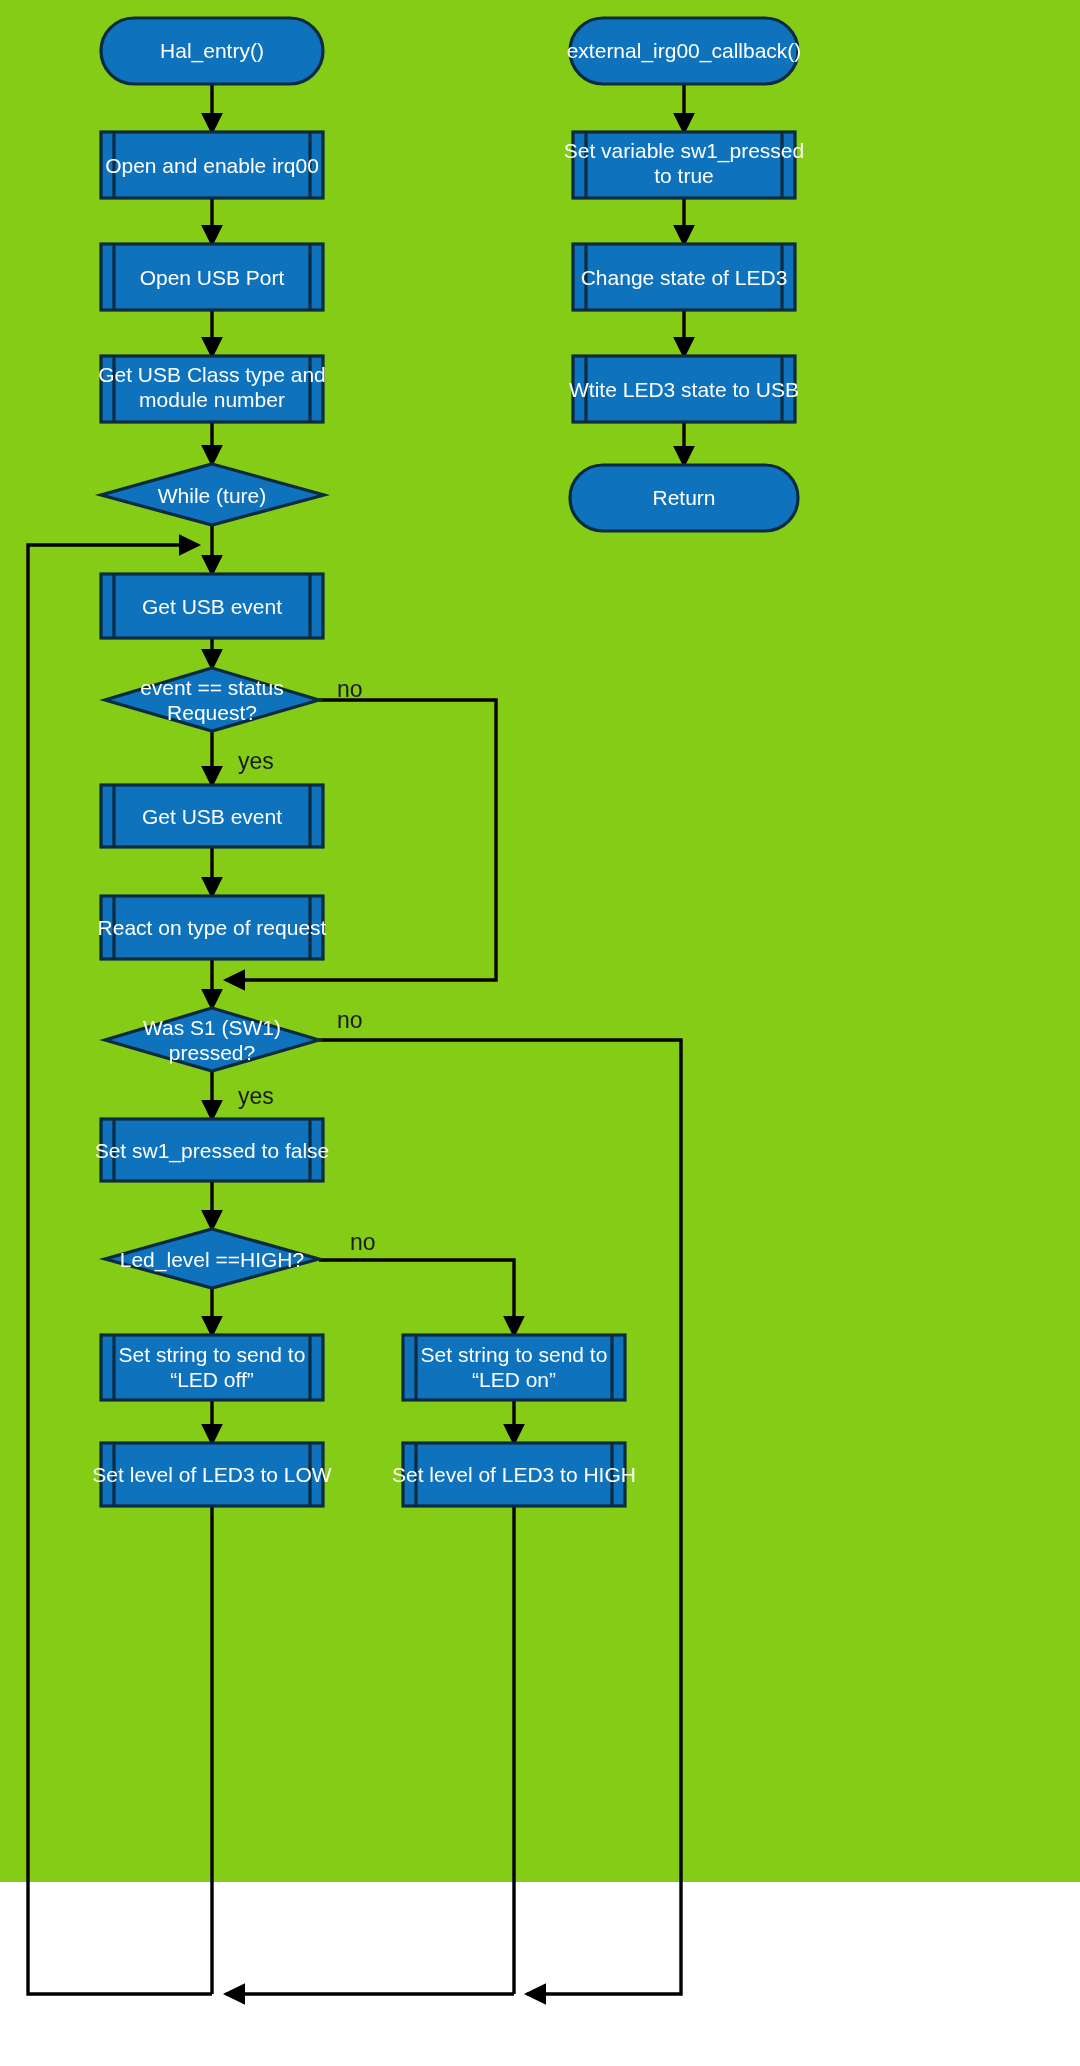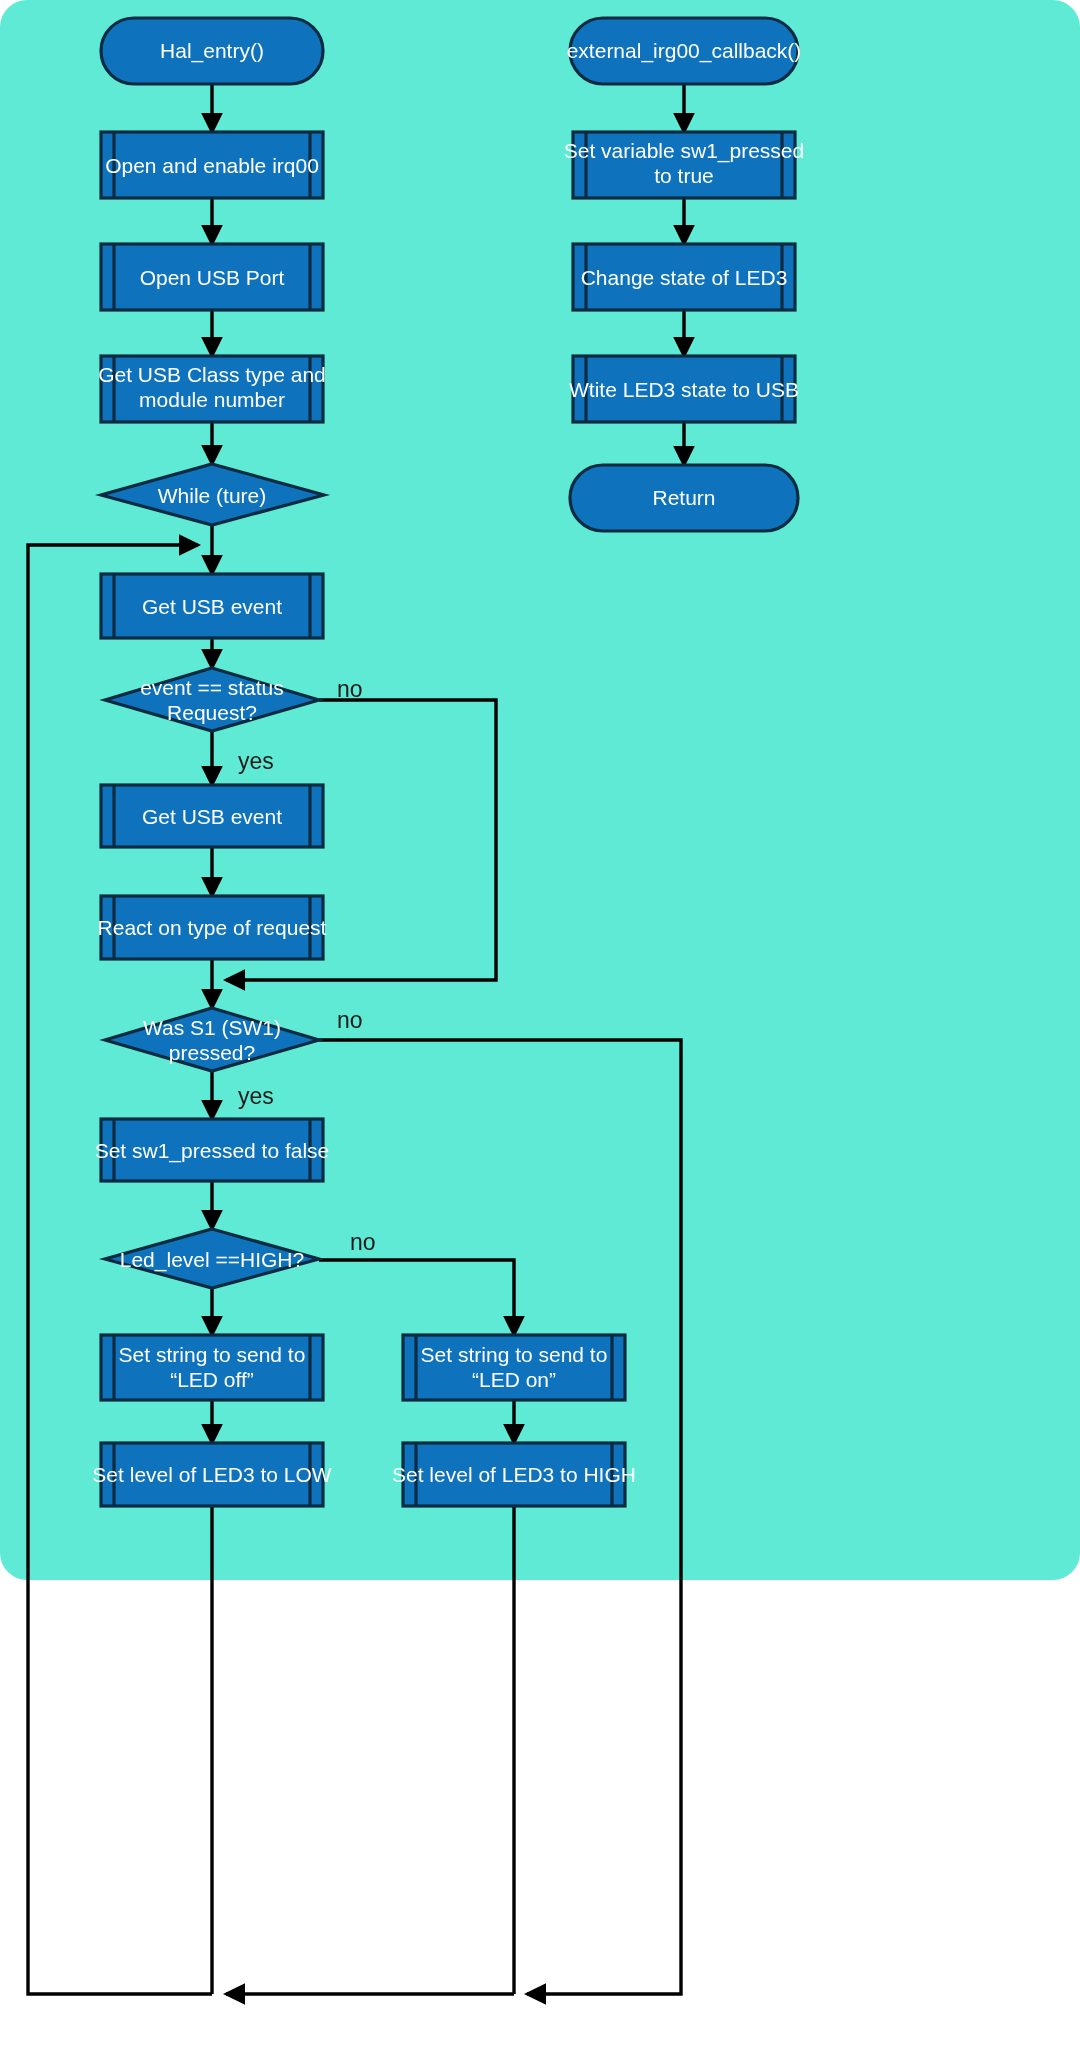--- a/index.html
+++ b/index.html
@@ -1,18 +1,18 @@
 <!DOCTYPE html>
 <html><head>
 <meta charset="utf-8">
 <style>
   html,body{margin:0;padding:0;background:#ffffff;}
   body{width:1080px;height:2066px;overflow:hidden;
        font-family:"Liberation Sans",sans-serif;}
-  #stage{position:relative;width:1080px;height:1580px;background:#5eead4;border-radius:27px;}
+  #stage{position:relative;width:1080px;height:1882px;background:#84cc16;}
   svg#flow{position:absolute;left:0;top:0;width:1080px;height:2066px;display:block;}
   .node-text{fill:#ffffff;font-family:"Liberation Sans",sans-serif;font-size:21px;}
   .edge-label{fill:#1a1a1a;font-family:"Liberation Sans",sans-serif;font-size:23px;}
   .shape{fill:#0e72bd;stroke:#0d2b40;stroke-width:3.2;}
   .bar{stroke:#0d2b40;stroke-width:3.2;fill:none;}
   .conn{stroke:#000000;stroke-width:3.4;fill:none;}
 </style>
 </head>
 <body>
 

